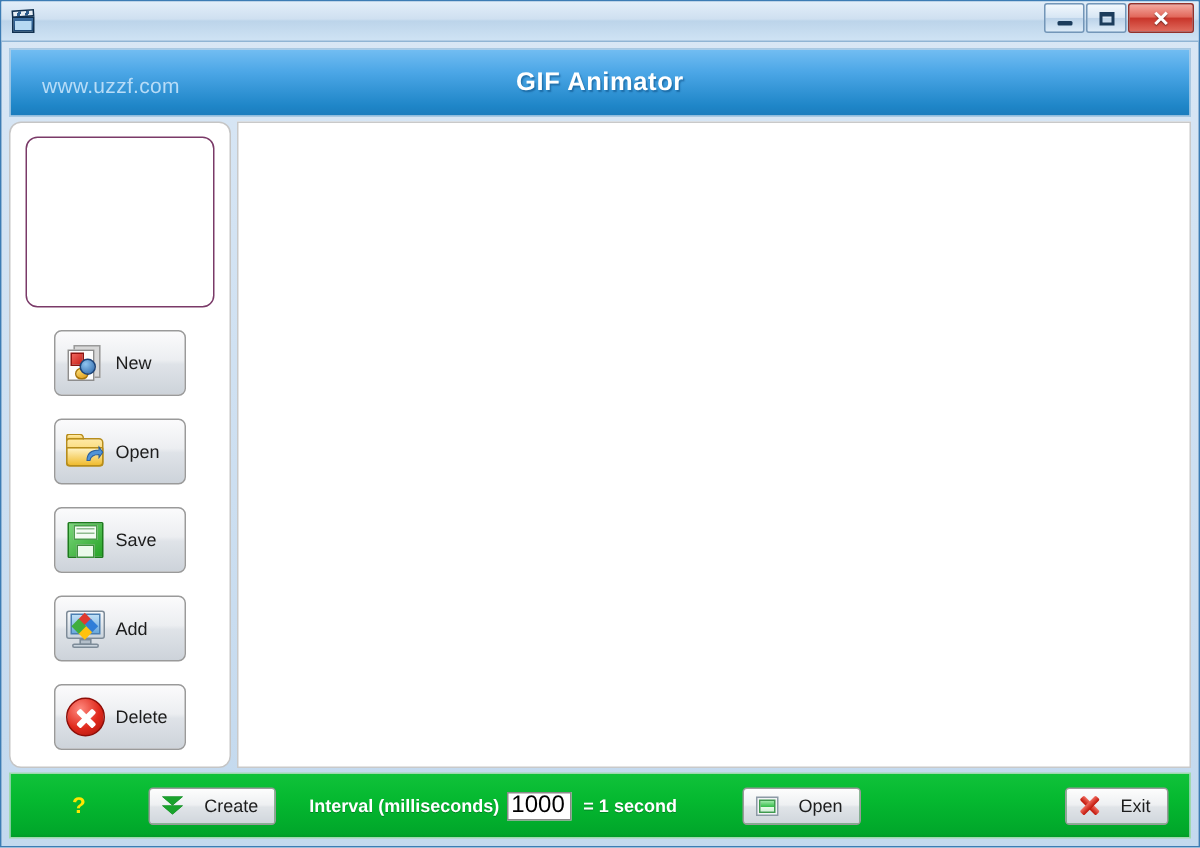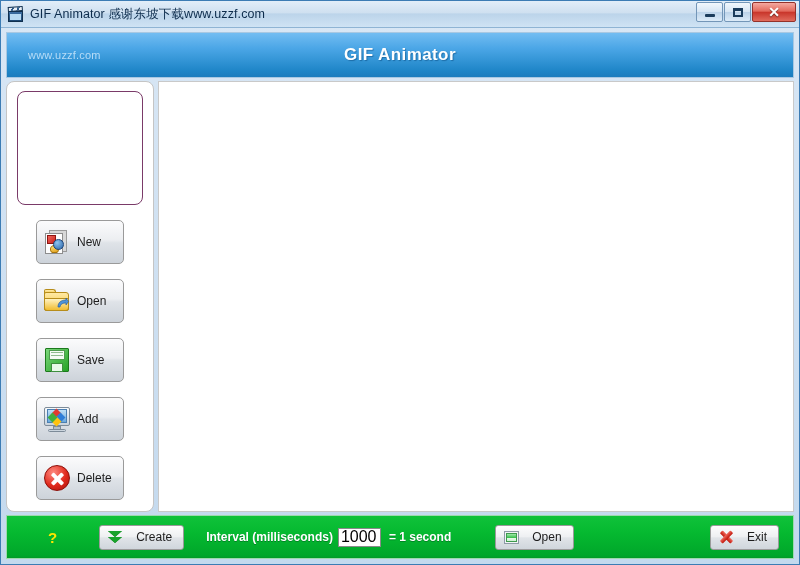--- a/index.html
+++ b/index.html
@@ -107,21 +107,21 @@
     background: linear-gradient(180deg,#72bdf2 0%, #4ba6e6 35%, #1f86c8 85%, #1b7cbd 100%);
     border: 1px solid #a8c8e2;
     box-sizing: border-box;
     display: flex;
     align-items: center;
     justify-content: center;
   }
   #banner-watermark {
     position: absolute;
     left: 21px; top: 16px;
-    font-size: 11px;
+    font-size: 14px;
     color: #b7dcf7;
     letter-spacing: .2px;
   }
   #banner-title {
     font-size: 17px;
     font-weight: bold;
     color: #ffffff;
     letter-spacing: .4px;
     text-shadow: 1px 1px 1px rgba(0,60,110,.45);
   }
@@ -332,21 +332,20 @@
 <body>
 
 <div id="window">
 
   <div id="titlebar">
     <div id="app-icon">
       <div class="clap-body"></div>
       <div class="clap-scr"></div>
       <div class="clap-top"></div>
     </div>
-    <div id="title-text">GIF Animator 感谢东坡下载www.uzzf.com</div>
 
     <div class="win-buttons">
       <div class="win-btn">
         <span class="glyph-min"></span>
       </div>
       <div class="win-btn">
         <span class="glyph-max"></span>
       </div>
       <div class="win-btn close">
         <span class="glyph-close">✕</span>

